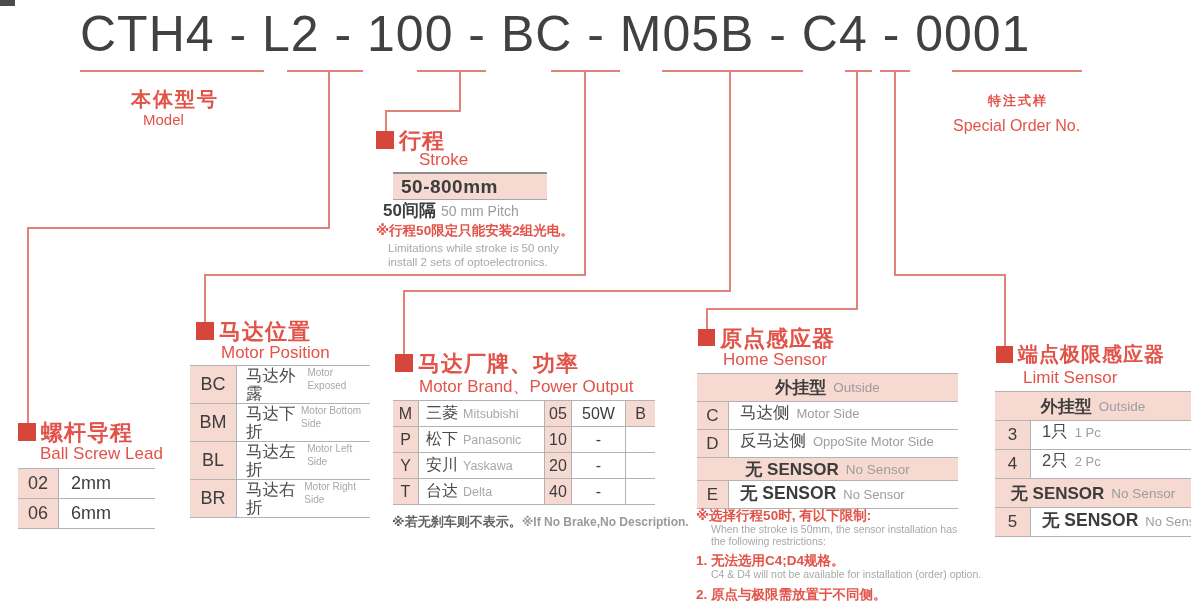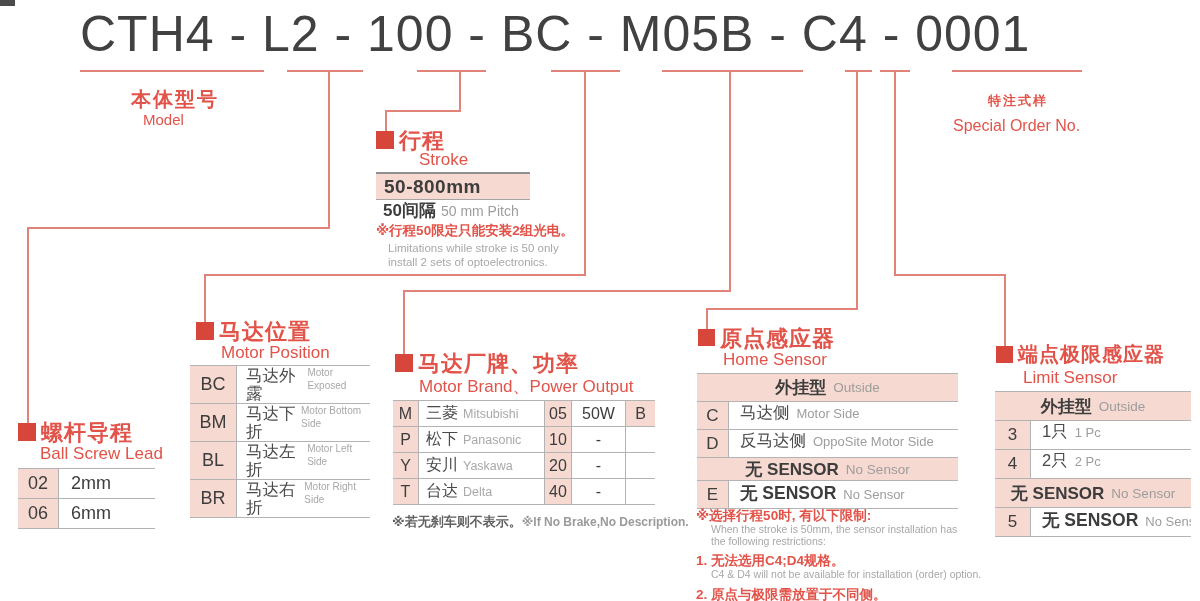--- a/index.html
+++ b/index.html
@@ -55,21 +55,21 @@
   .s-zh{font-size:16.5px;color:var(--mid);}
   .s-zh.big{font-size:17.5px;font-weight:bold;color:var(--dark);}
   .s-en{font-size:13px;color:var(--gray);margin-left:7px;}
   .hs .hdr{height:26px;}
   .hs .row{height:27px;}
   .hs .code{width:31px;font-size:17px;}
   .ls .hdr{height:23px;}
   .ls .row{height:28px;}
   .ls .code{width:35px;font-size:17px;}
   
-  .stroke-box{position:absolute;left:376px;top:172px;width:146px;height:25px;background:var(--pink);
+  .stroke-box{position:absolute;left:393px;top:172px;width:146px;height:25px;background:var(--pink);
               border-top:2px solid #8f8f8f;border-bottom:1px solid #a5a5a5;
               font-size:19px;font-weight:bold;color:var(--dark);line-height:25px;padding-left:8px;letter-spacing:0.5px;}
   .pitch{position:absolute;left:383px;top:199px;white-space:nowrap;}
   .p-zh{font-size:17px;font-weight:bold;color:var(--dark);}
   .p-en{font-size:14px;color:var(--gray);margin-left:5px;}
   .note-red{position:absolute;font-size:13.5px;font-weight:bold;color:var(--red);white-space:nowrap;}
   .note-gray{position:absolute;font-size:11.5px;color:var(--lgray);line-height:14px;white-space:nowrap;}
   
   .mbn{position:absolute;left:392px;top:512px;white-space:nowrap;}
   .mbn-zh{font-size:13px;font-weight:bold;color:#616161;}

